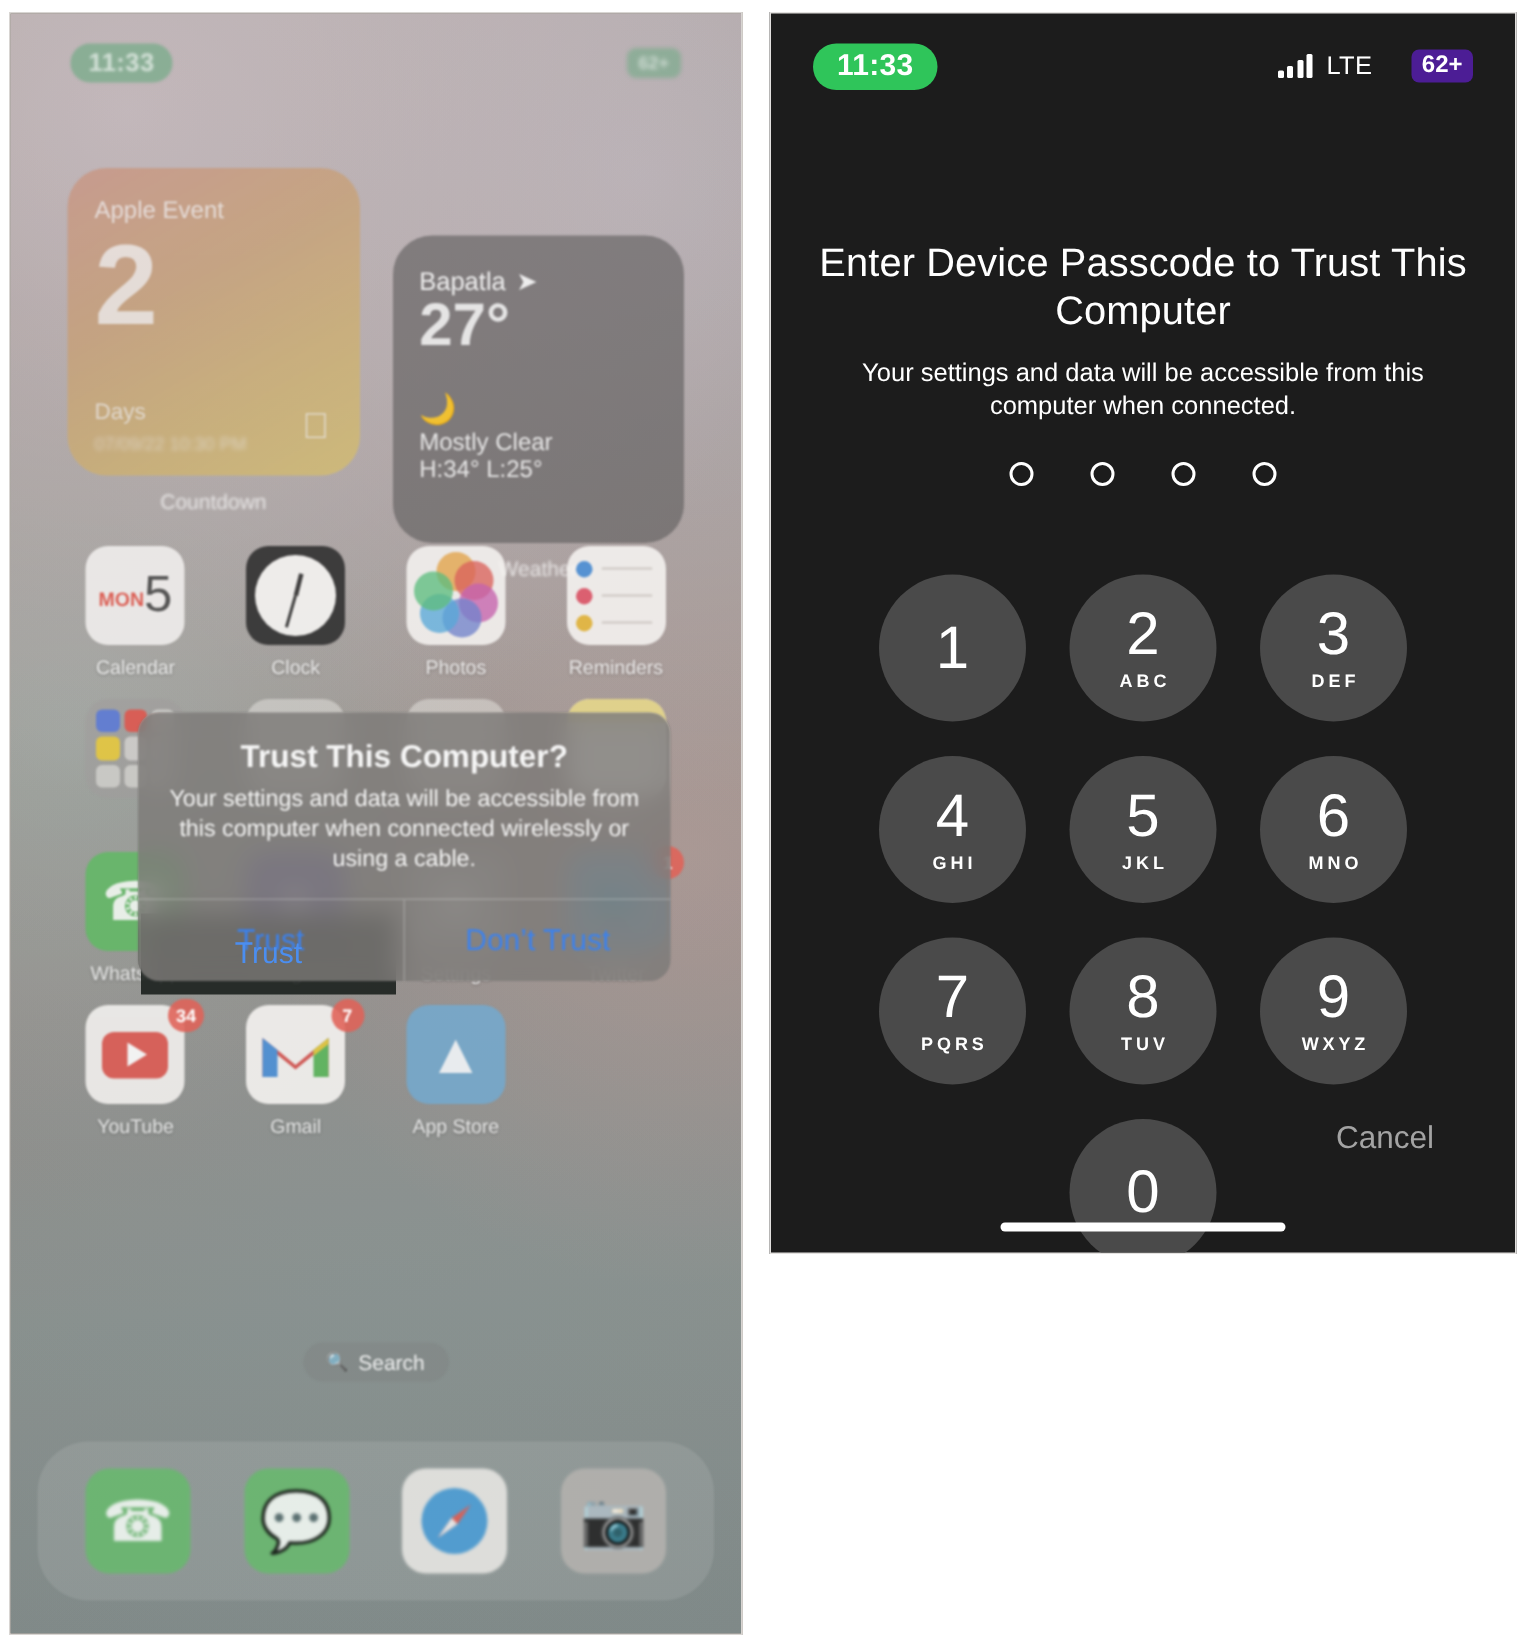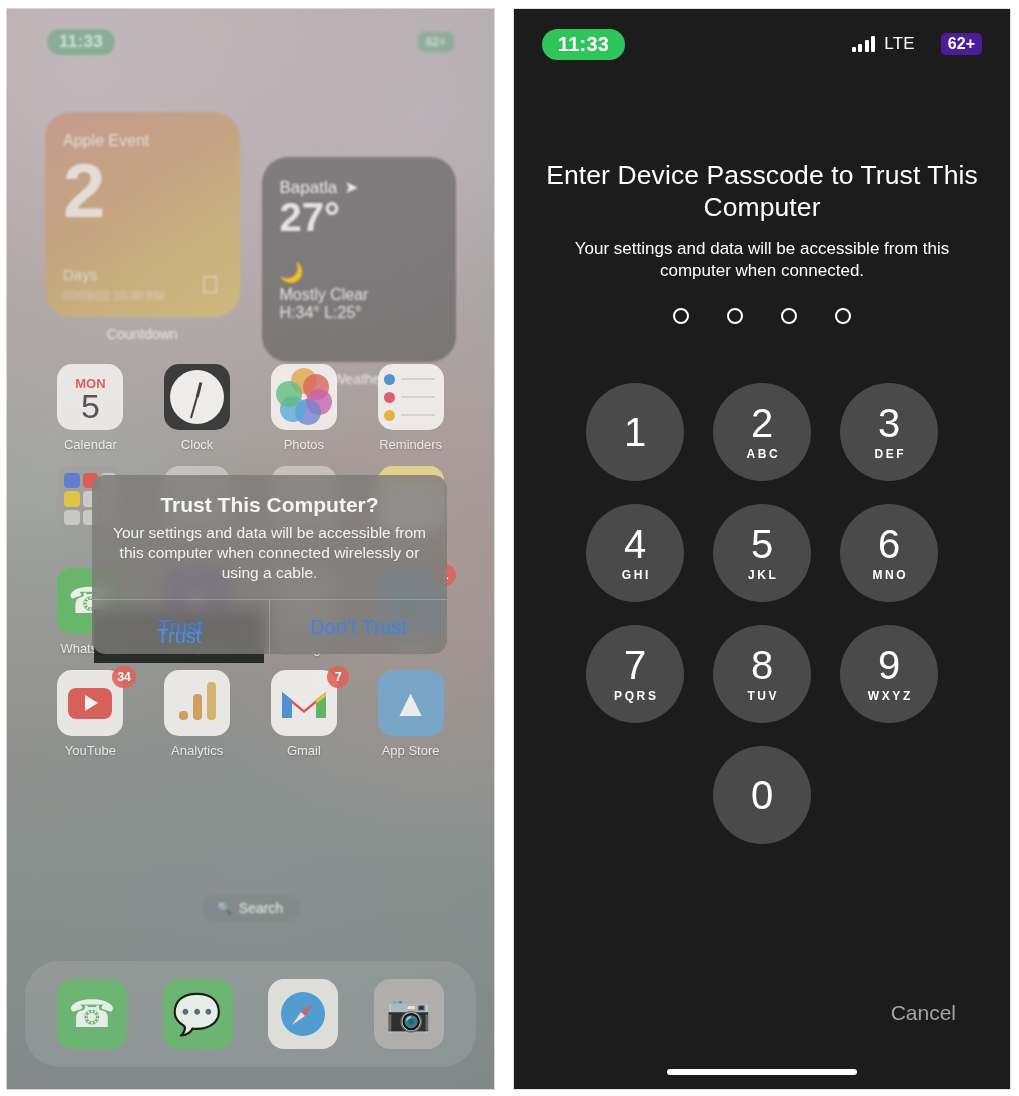--- a/index.html
+++ b/index.html
@@ -163,21 +163,21 @@
   .badge {
     position: absolute; top: -4px; right: 8px;
     min-width: 22px; height: 22px; border-radius: 11px;
     background: rgba(224,98,88,0.88); color: #fff;
     font-size: 12px; font-weight: bold;
     display: flex; align-items: center; justify-content: center;
     padding: 0 5px; z-index: 4;
   }
 
   
-  .ic-calendar { background: #f2f0ee; flex-direction: column; }
+  .ic-calendar { background: #f2f0ee; flex-direction: row; }
   .ic-calendar .c-dow { font-size: 13px; color: #e2574c; font-weight: bold; margin-top: 4px; }
   .ic-calendar .c-day { font-size: 34px; color: #4a4a4a; line-height: 1; margin-top: -2px; }
 
   .ic-photos { background: #f5f3f1; }
   .petal {
     position: absolute; width: 26px; height: 26px; border-radius: 50%;
     left: 20px; top: 20px; opacity: 0.78;
   }
 
   .ic-clock { background: #2e2e2e; }
@@ -284,21 +284,21 @@
     width: 170px; height: 54px; z-index: 21;
     display: flex; align-items: center; justify-content: center;
     color: #4b8ef0; font-size: 20px;
     filter: blur(0.5px);
   }
 
   
   .phone-right {
     position: relative;
     width: 498px;
-    height: 1082px;
+    height: 828px;
     background: #1c1c1c;
     overflow: hidden;
     border: 1px solid #e2e0de;
     padding-left: 16px;
   }
 
   .r-statusbar {
     position: absolute; top: 18px; left: 0; right: 0; height: 34px;
     display: flex; align-items: center; justify-content: space-between;
     padding: 0 28px;
@@ -526,28 +526,20 @@
       <div class="app">
         <div class="badge">34</div>
         <div class="app-icon ic-youtube">
           <span class="yt-box">
               <span class="yt-tri"></span>
             </span>
         </div>
         <div class="app-label">YouTube</div>
       </div>
 
-      <div class="app">
-        <div class="app-icon ic-analytics">
-          <span class="an-bar" style="height:9px"></span>
-          <span class="an-bar" style="height:26px"></span>
-          <span class="an-bar" style="height:38px;background:#e0b86a"></span>
-        </div>
-        <div class="app-label">Analytics</div>
-      </div>
 
       <div class="app">
         <div class="badge">7</div>
         <div class="app-icon ic-gmail">
           <svg width="48" height="34" viewBox="0 0 48 34">
             <path d="M2 32V6l10 8 12 10 12-10 10-8v26h-6V14l-16 13L8 14v18z" fill="#d9534f"></path>
             <path d="M2 32V6l10 8v18z" fill="#4a90d9"></path>
             <path d="M46 32V6l-10 8v18z" fill="#5cb85c"></path>
             <path d="M36 14l10-8v4l-10 8z" fill="#e8c93c"></path>
           </svg>

